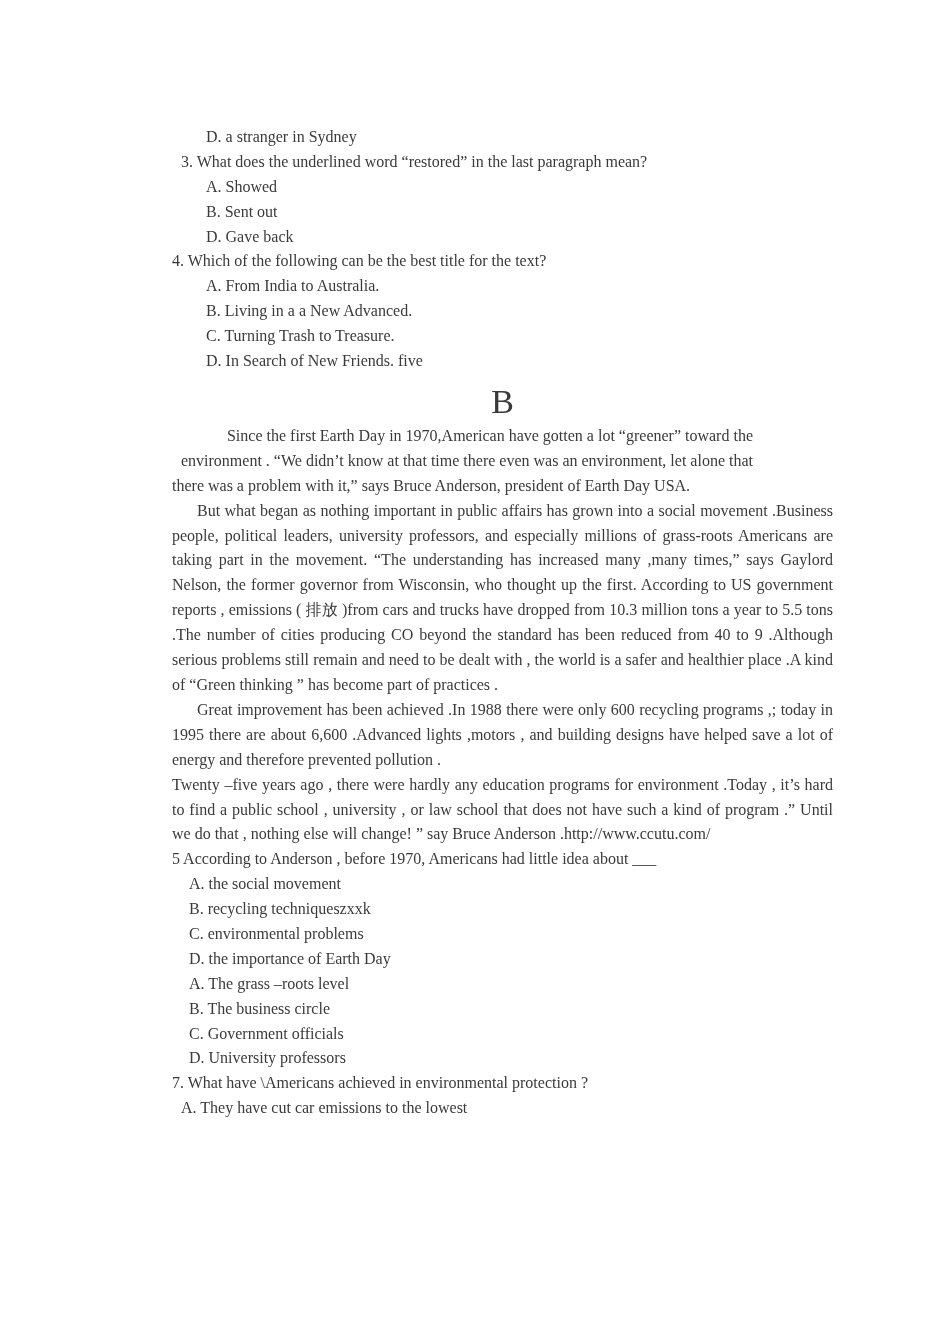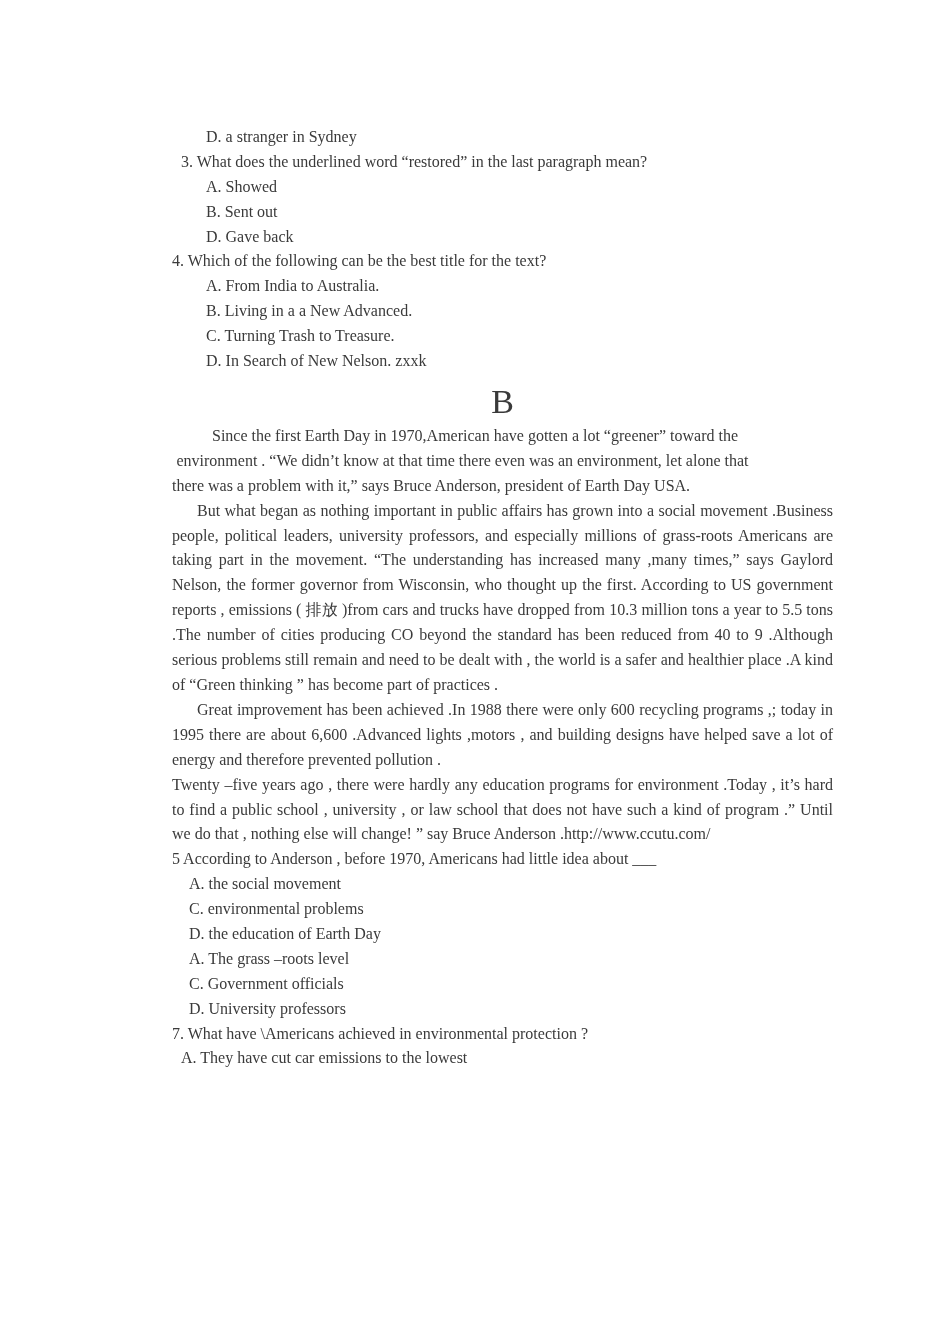--- a/index.html
+++ b/index.html
@@ -48,34 +48,36 @@
 
   <div class="line q-indent">3. What does the underlined word “restored” in the last paragraph mean?</div>
   <div class="line opt-deep">A. Showed</div>
   <div class="line opt-deep">B. Sent out</div>
   <div class="line opt-deep">D. Gave back</div>
 
   <div class="line">4. Which of the following can be the best title for the text?</div>
   <div class="line opt-deep">A. From India to Australia.</div>
   <div class="line opt-deep">B. Living in a a New Advanced.</div>
   <div class="line opt-deep">C. Turning Trash to Treasure.</div>
-  <div class="line opt-deep">D. In Search of New Nelson. zxxk</div>
+  <div class="line opt-deep">D. In Search of New Friends. five</div>
 
   <div class="section-title">B</div>
 
-  <div class="para indent" style="padding-right:80px; text-align:center;">Since the first Earth Day in 1970,American have gotten a lot “greener” toward the environment . “We didn’t know at that time there even was an environment, let alone that there was a problem with it,” says Bruce Anderson, president of Earth Day USA.</div>
+  <div class="para indent" style="padding-right:80px; text-align:right;">Since the first Earth Day in 1970,American have gotten a lot “greener” toward the environment . “We didn’t know at that time there even was an environment, let alone that there was a problem with it,” says Bruce Anderson, president of Earth Day USA.</div>
   <div class="para indent">But what began as nothing important in public affairs has grown into a social movement .Business people, political leaders, university professors, and especially millions of grass-roots Americans are taking part in the movement. “The understanding has increased many ,many times,” says Gaylord Nelson, the former governor from Wisconsin, who thought up the first. According to US government reports , emissions ( 排放 )from cars and trucks have dropped from 10.3 million tons a year to 5.5 tons .The number of cities producing CO beyond the standard has been reduced from 40 to 9 .Although serious problems still remain and need to be dealt with , the world is a safer and healthier place .A kind of “Green thinking ” has become part of practices .</div>
   <div class="para indent">Great improvement has been achieved .In 1988 there were only 600 recycling programs ,; today in 1995 there are about 6,600 .Advanced lights ,motors , and building designs have helped save a lot of energy and therefore prevented pollution .</div>
   <div class="para">Twenty –five years ago , there were hardly any education programs for environment .Today , it’s hard to find a public school , university , or law school that does not have such a kind of program .” Until we do that , nothing else will change! ” say Bruce Anderson .http://www.ccutu.com/</div>
 
   <div class="line">5 According to Anderson , before 1970, Americans had little idea about ___</div>
   <div class="line opt-mid">A. the social movement</div>
+  <div class="line opt-mid">B. recycling techniqueszxxk</div>
   <div class="line opt-mid">C. environmental problems</div>
-  <div class="line opt-mid">D. the education of Earth Day</div>
+  <div class="line opt-mid">D. the importance of Earth Day</div>
 
   <div class="line opt-mid">A. The grass –roots level</div>
+  <div class="line opt-mid">B. The business circle</div>
   <div class="line opt-mid">C. Government officials</div>
   <div class="line opt-mid">D. University professors</div>
 
   <div class="line">7. What have \Americans achieved in environmental protection ?</div>
   <div class="line opt-shallow">A. They have cut car emissions to the lowest</div>
 
 </div>
 
 </body></html>

